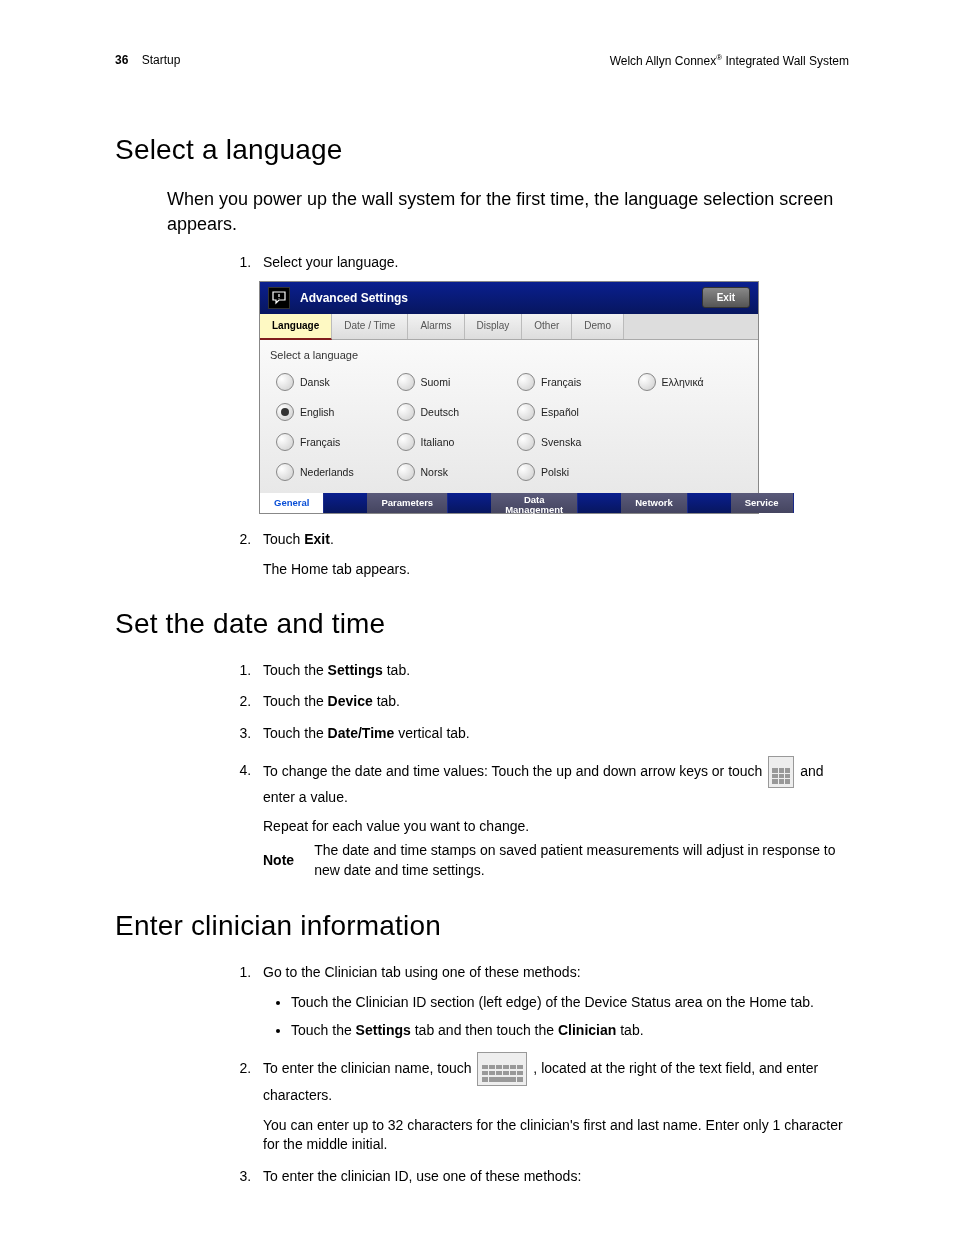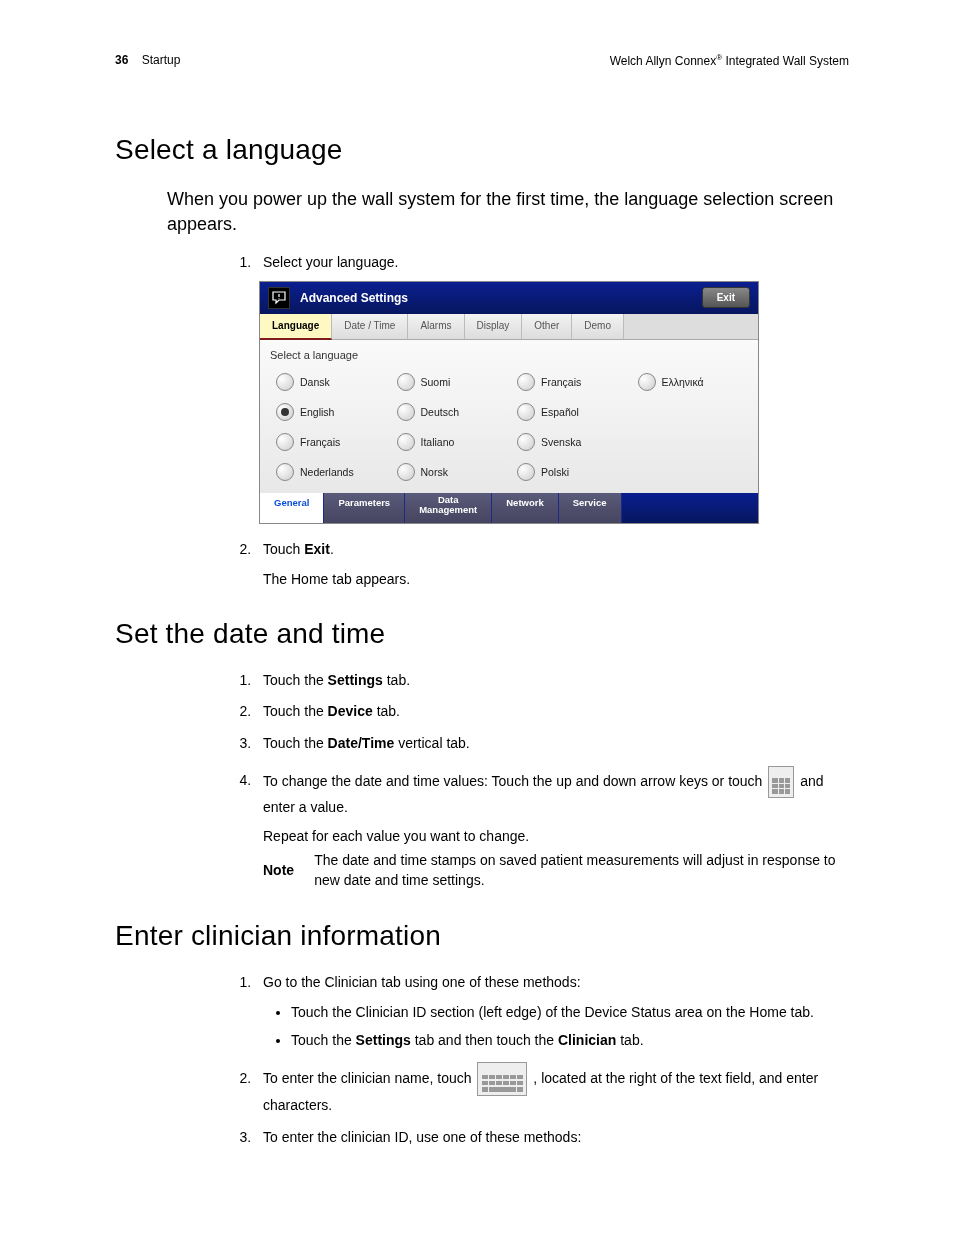--- a/index.html
+++ b/index.html
@@ -99,21 +99,22 @@
     background: radial-gradient(circle at 30% 30%, #fff, #ccc);
     display: flex; align-items: center; justify-content: center;
     flex-shrink: 0;
   }
   .radio.sel::after {
     content: ""; width: 8px; height: 8px; border-radius: 50%; background: #333;
   }
   .bottomrow {
     display: flex;
     background: linear-gradient(#0a1f8f, #07165f);
-    height: 30px;
+    height: 20px;
+    gap: 43px;
   }
   .bottomrow .btab {
     flex: 0 0 auto;
     padding: 5px 14px;
     font-size: 9.5px;
     font-weight: bold;
     color: #fff;
     border-right: 1px solid #1a2a8a;
     background: linear-gradient(#5a5a7a,#454560);
     text-align: center;
@@ -337,15 +338,16 @@
           <span></span>
           <span></span>
           <span></span>
           <span></span>
         <span></span>
           <span class="space"></span>
           <span></span>
       </span>
     </span>
     <span>, located at the right of the text field, and enter characters.</span>
+    <p>You can enter up to 32 characters for the clinician's first and last name. Enter only 1 character for the middle initial.</p>
   </li>
   <li>To enter the clinician ID, use one of these methods:</li>
 </ol>
 
 </body></html>

